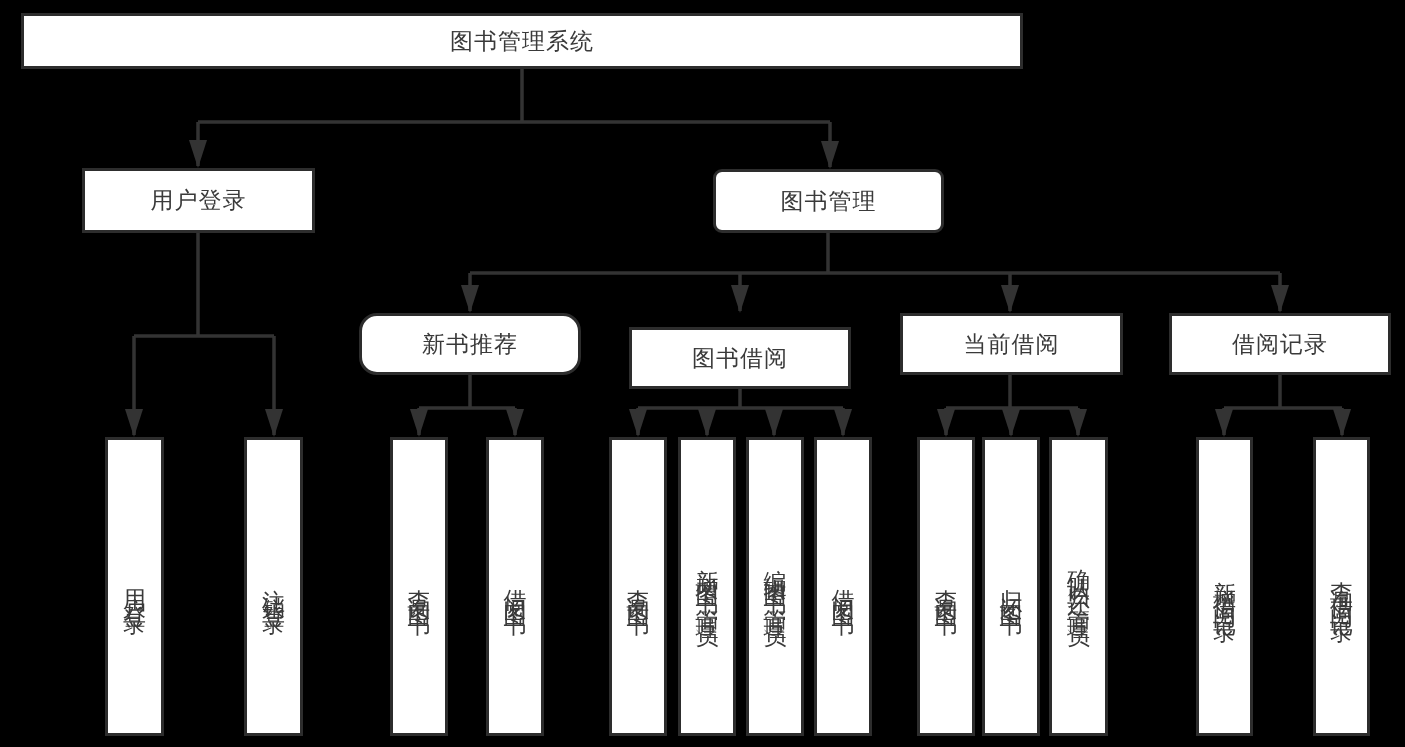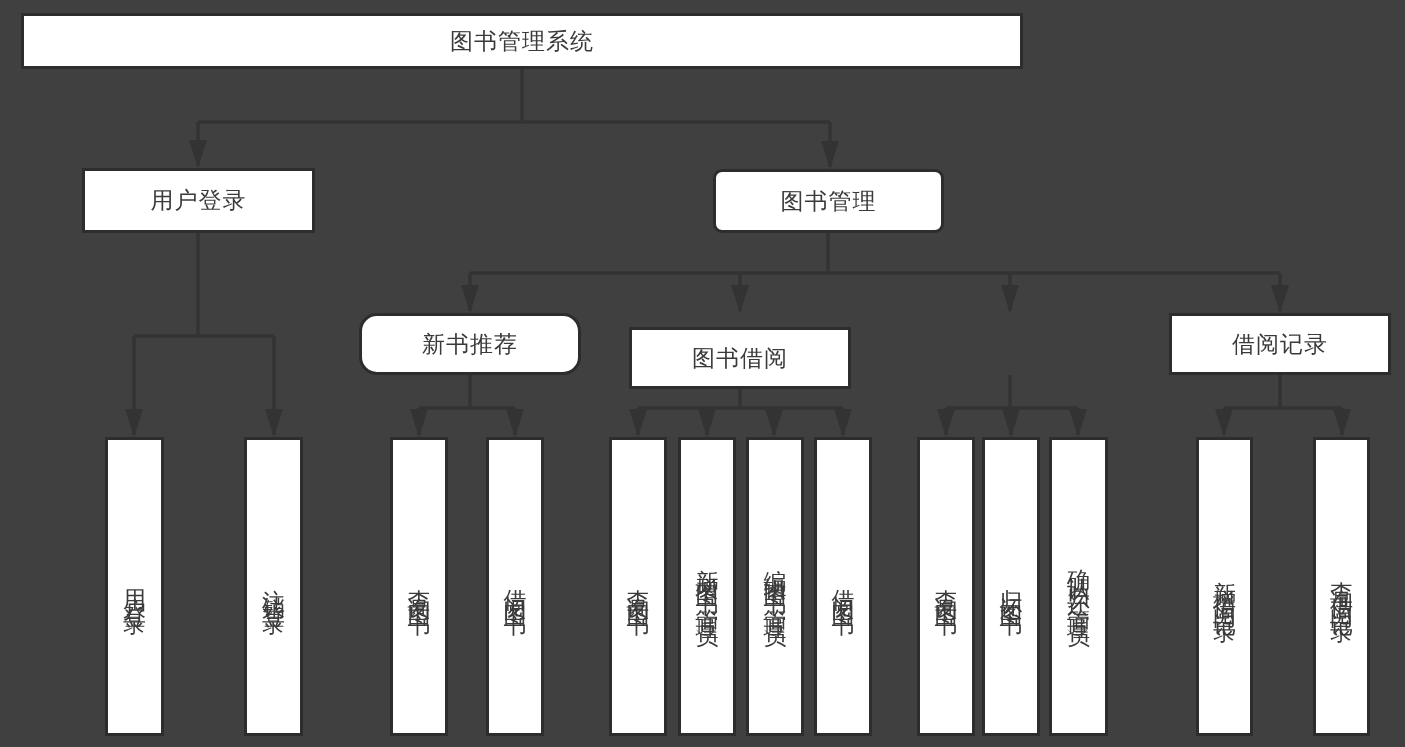--- a/index.html
+++ b/index.html
@@ -1,20 +1,20 @@
 <!DOCTYPE html>
 <html><head>
 <meta charset="utf-8">
 <style>
   html, body { margin: 0; padding: 0; background: #ffffff; }
   .canvas {
     position: relative;
     width: 1405px;
     height: 747px;
-    background: #404040;
+    background: #000000;
     font-family: "Liberation Sans", "DejaVu Sans", sans-serif;
     overflow: hidden;
   }
   .connectors {
     position: absolute;
     left: 0; top: 0;
     width: 1405px; height: 747px;
   }
   .box {
     position: absolute;
@@ -105,20 +105,23 @@
   <div class="box h-box" style="left:713px; top:169px; width:231px; height:64px;border-radius:9px;">
     <span>图书管理</span>
   </div>
 
   <div class="box h-box" style="left:359px; top:313px; width:222px; height:62px;border-radius:18px;">
     <span>新书推荐</span>
   </div>
   <div class="box h-box" style="left:629px; top:327px; width:222px; height:62px;justify-content:center;">
     <span>图书借阅</span>
   </div>
+  <div class="box h-box" style="left:900px; top:313px; width:223px; height:62px;">
+    <span>当前借阅</span>
+  </div>
   <div class="box h-box" style="left:1169px; top:313px; width:222px; height:62px;">
     <span>借阅记录</span>
   </div>
 
   <div class="box v-box" style="left:105px; top:437px; width:59px; height:299px;">
     <span>用户登录</span>
   </div>
   <div class="box v-box" style="left:244px; top:437px; width:59px; height:299px;">
     <span>注销登录</span>
   </div>

